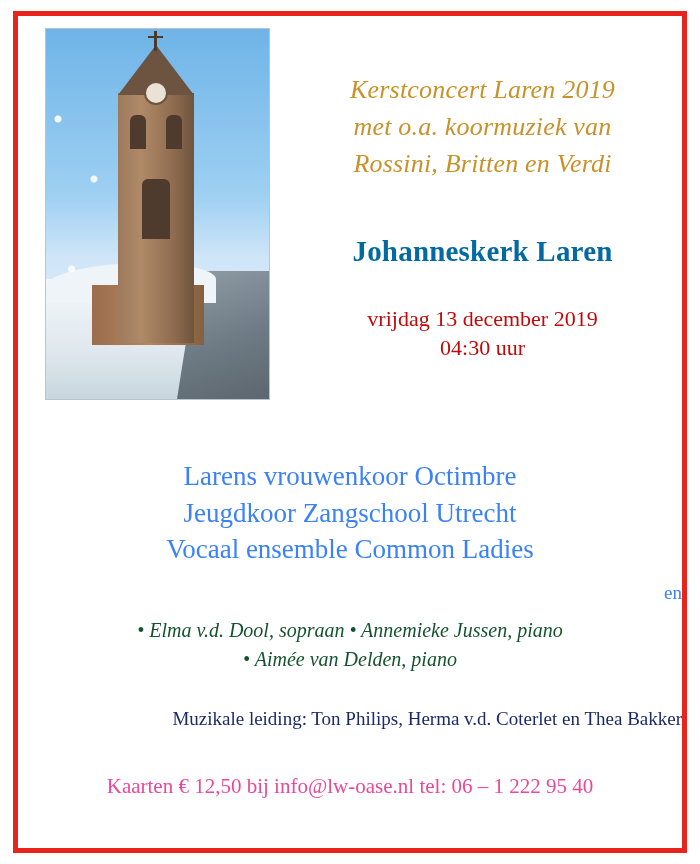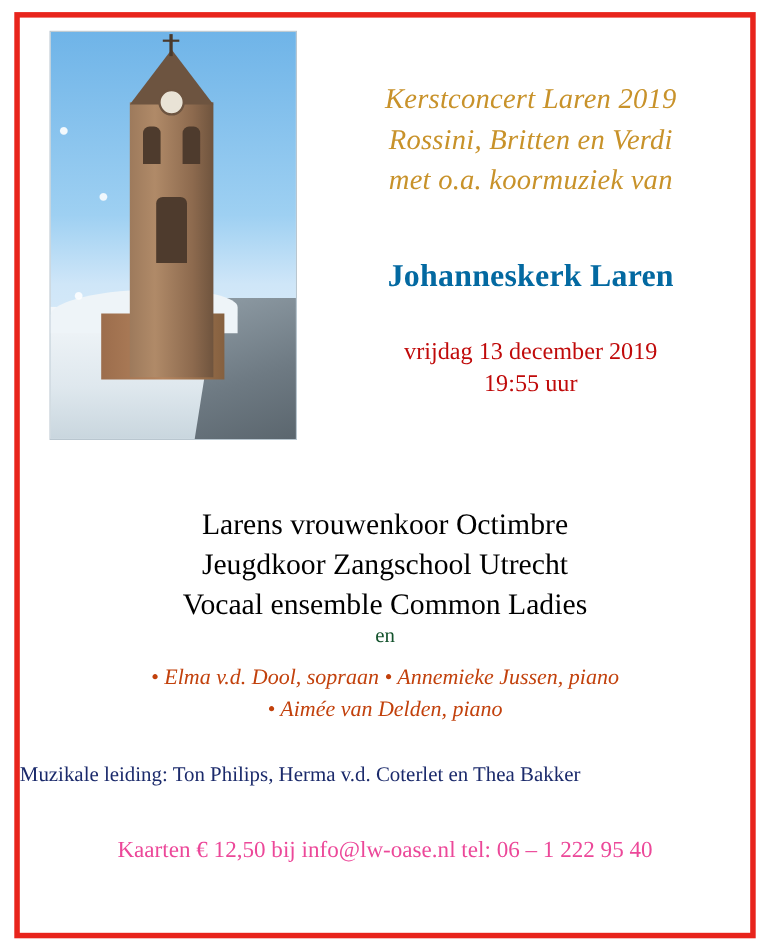--- a/index.html
+++ b/index.html
@@ -188,41 +188,41 @@
     color: #c00a0a;
     font-size: 22px;
     margin-top: 36px;
     line-height: 1.35;
   }
 
   
   .choirs {
     margin-top: 58px;
     text-align: center;
-    color: #000000;
+    color: #3b82f6;
     font-size: 27px;
     line-height: 1.36;
   }
   .en-word {
-    margin-top: 0;
-    text-align: center;
-    color: #14532d;
+    margin-top: 14px;
+    text-align: right;
+    color: #3b82f6;
     font-size: 19px;
   }
   .soloists {
     margin-top: 12px;
     text-align: center;
-    color: #c2410c;
+    color: #14532d;
     font-style: italic;
     font-size: 20px;
     line-height: 1.45;
   }
   .conductors {
     margin-top: 34px;
-    text-align: left;
+    text-align: right;
     color: #1b2a6b;
     font-size: 19px;
   }
   .tickets {
     margin-top: 44px;
     text-align: center;
     color: #ec4899;
     font-size: 21px;
   }
 </style>
@@ -251,29 +251,29 @@
           <div class="win w1"></div>
           <div class="win w2"></div>
           <div class="win w3"></div>
           <div class="tree-left"></div>
         </div>
       </div>
 
       <div class="headings">
         <div class="gold-lines">
           <div>Kerstconcert Laren 2019</div>
+          <div>met o.a. koormuziek van</div>
           <div>Rossini, Britten en Verdi</div>
-          <div>met o.a. koormuziek van</div>
         </div>
 
         <div class="church-name">Johanneskerk Laren</div>
 
         <div class="date-line">
           <div>vrijdag 13 december 2019</div>
-          <div>19:55 uur</div>
+          <div>04:30 uur</div>
         </div>
       </div>
 
     </div>
 
     <div class="choirs">
       <div>Larens vrouwenkoor Octimbre</div>
       <div>Jeugdkoor Zangschool Utrecht</div>
       <div>Vocaal ensemble Common Ladies</div>
     </div>

